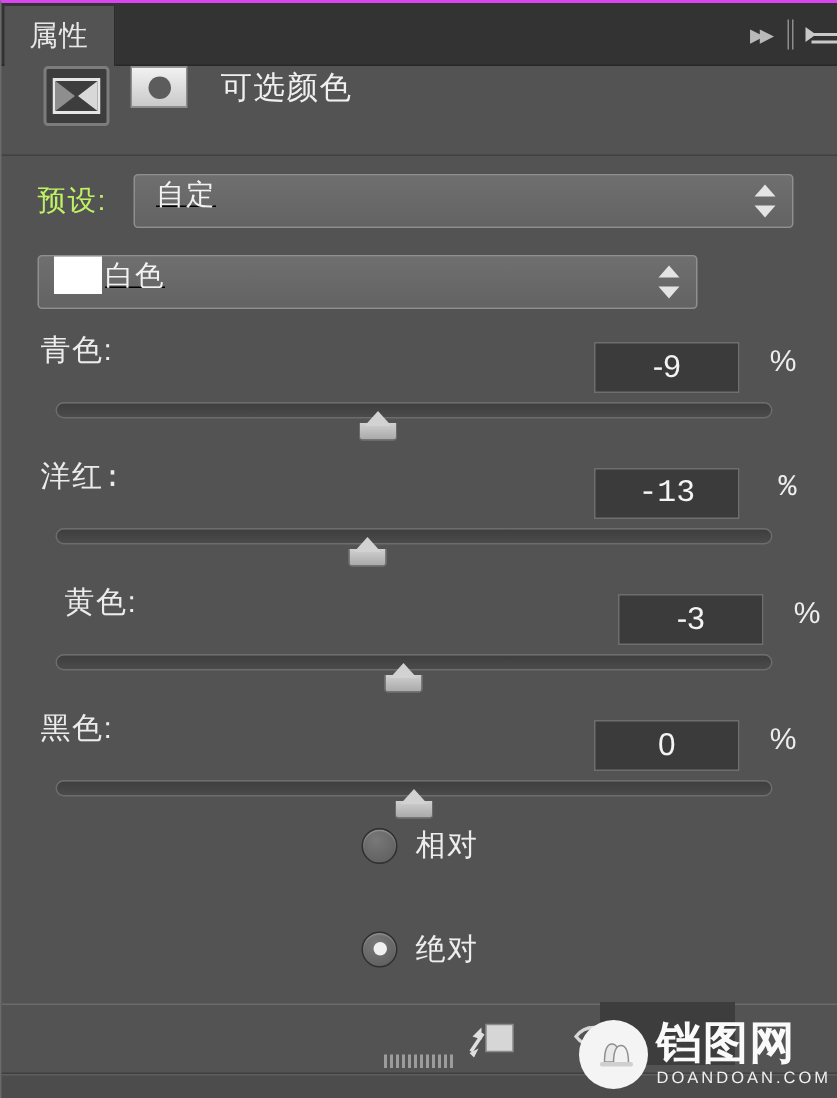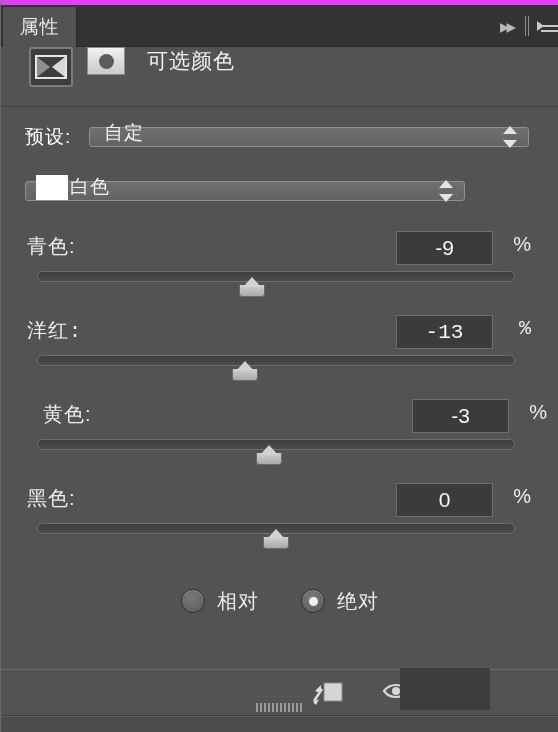--- a/index.html
+++ b/index.html
@@ -11,21 +11,21 @@
     font-family: "Liberation Sans", sans-serif;
   }
   #panel {
     position: relative;
     width: 558px;
     height: 732px;
     background: #535353;
     overflow: hidden;
     box-sizing: border-box;
     border-left: 1px solid #6a6a6a;
-    border-top: 5px solid #d946ef;
+    border-top: 2px solid #d946ef;
   }
 
   
   .tabbar {
     position: absolute;
     left: 0; top: 0;
     width: 558px; height: 42px;
     background: #333333;
     border-bottom: 1px solid #292929;
     box-sizing: border-box;
@@ -139,37 +139,38 @@
     position: absolute;
     left: 0;
     width: 558px;
     height: 40px;
     display: flex;
     align-items: center;
     padding-left: 24px;
     box-sizing: border-box;
   }
   .row-label {
-    color: #ffffff;
+    color: #bef264;
     font-size: 19px;
     width: 64px;
     flex: none;
     letter-spacing: 1px;
   }
   .select {
     position: relative;
-    height: 20px;
+    height: 36px;
     width: 440px;
     background: linear-gradient(#6f6f6f, #636363);
     border: 1px solid #8f8f8f;
     border-radius: 3px;
     box-sizing: border-box;
     display: flex;
-    align-items: flex-end;
+    align-items: flex-start;
     padding-left: 14px;
+    text-decoration: underline;
   }
   .select-text {
     color: #f2f2f2;
     font-size: 19px;
     letter-spacing: 1px;
   }
   .swatch {
     width: 32px; height: 25px;
     background: #ffffff;
     margin-right: 2px;
@@ -195,21 +196,21 @@
   .slider-block {
     position: absolute;
     left: 0;
     width: 558px;
     height: 84px;
   }
   .sl-head {
     position: relative;
     height: 46px;
     display: flex;
-    align-items: center;
+    align-items: flex-start;
     padding-left: 26px;
     box-sizing: border-box;
   }
   .sl-label {
     color: #ececec;
     font-size: 20px;
     letter-spacing: 1px;
   }
   .sl-value {
     position: absolute;
@@ -277,20 +278,21 @@
 
   
   .radio-row {
     position: absolute;
     left: 0; top: 575px;
     width: 558px; height: 42px;
     display: flex;
     align-items: center;
     justify-content: center;
     gap: 42px;
+    flex-direction: column;
   }
   .radio-item {
     display: flex;
     align-items: center;
     gap: 12px;
   }
   .radio {
     width: 24px; height: 24px;
     border-radius: 50%;
     background: radial-gradient(circle at 40% 32%, #787878, #5b5b5b);
@@ -540,14 +542,27 @@
         <path d="M3 11 L12 12 L6 19 Z" fill="#dedede"></path>
         <rect x="6" y="24" width="20" height="2.4" fill="#dedede"></rect>
       </svg>
     </span>
     <span class="grip"></span>
   </div>
 
   <div class="bottombar"></div>
 
   <div class="wm-dark"></div>
+  <div class="watermark">
+    <span class="wm-badge">
+      <svg width="34" height="30" viewBox="0 0 34 30" aria-hidden="true">
+        <path d="M11 20 C11 12, 13 8, 16 8 C19 8, 21 12, 21 20 Z" fill="#e9e9e9" stroke="#8f8f8f"></path>
+        <path d="M17 21 C17 13, 19 9, 22 9 C25 9, 27 13, 27 21 Z" fill="#f2f2f2" stroke="#8f8f8f"></path>
+        <rect x="8" y="20" width="22" height="3" rx="1.4" fill="#cfcfcf"></rect>
+      </svg>
+    </span>
+    <span class="wm-text">
+      <span class="wm-cn">铛图网</span>
+      <span class="wm-en">DOANDOAN.COM</span>
+    </span>
+  </div>
 
 </div>
 
 </body></html>

